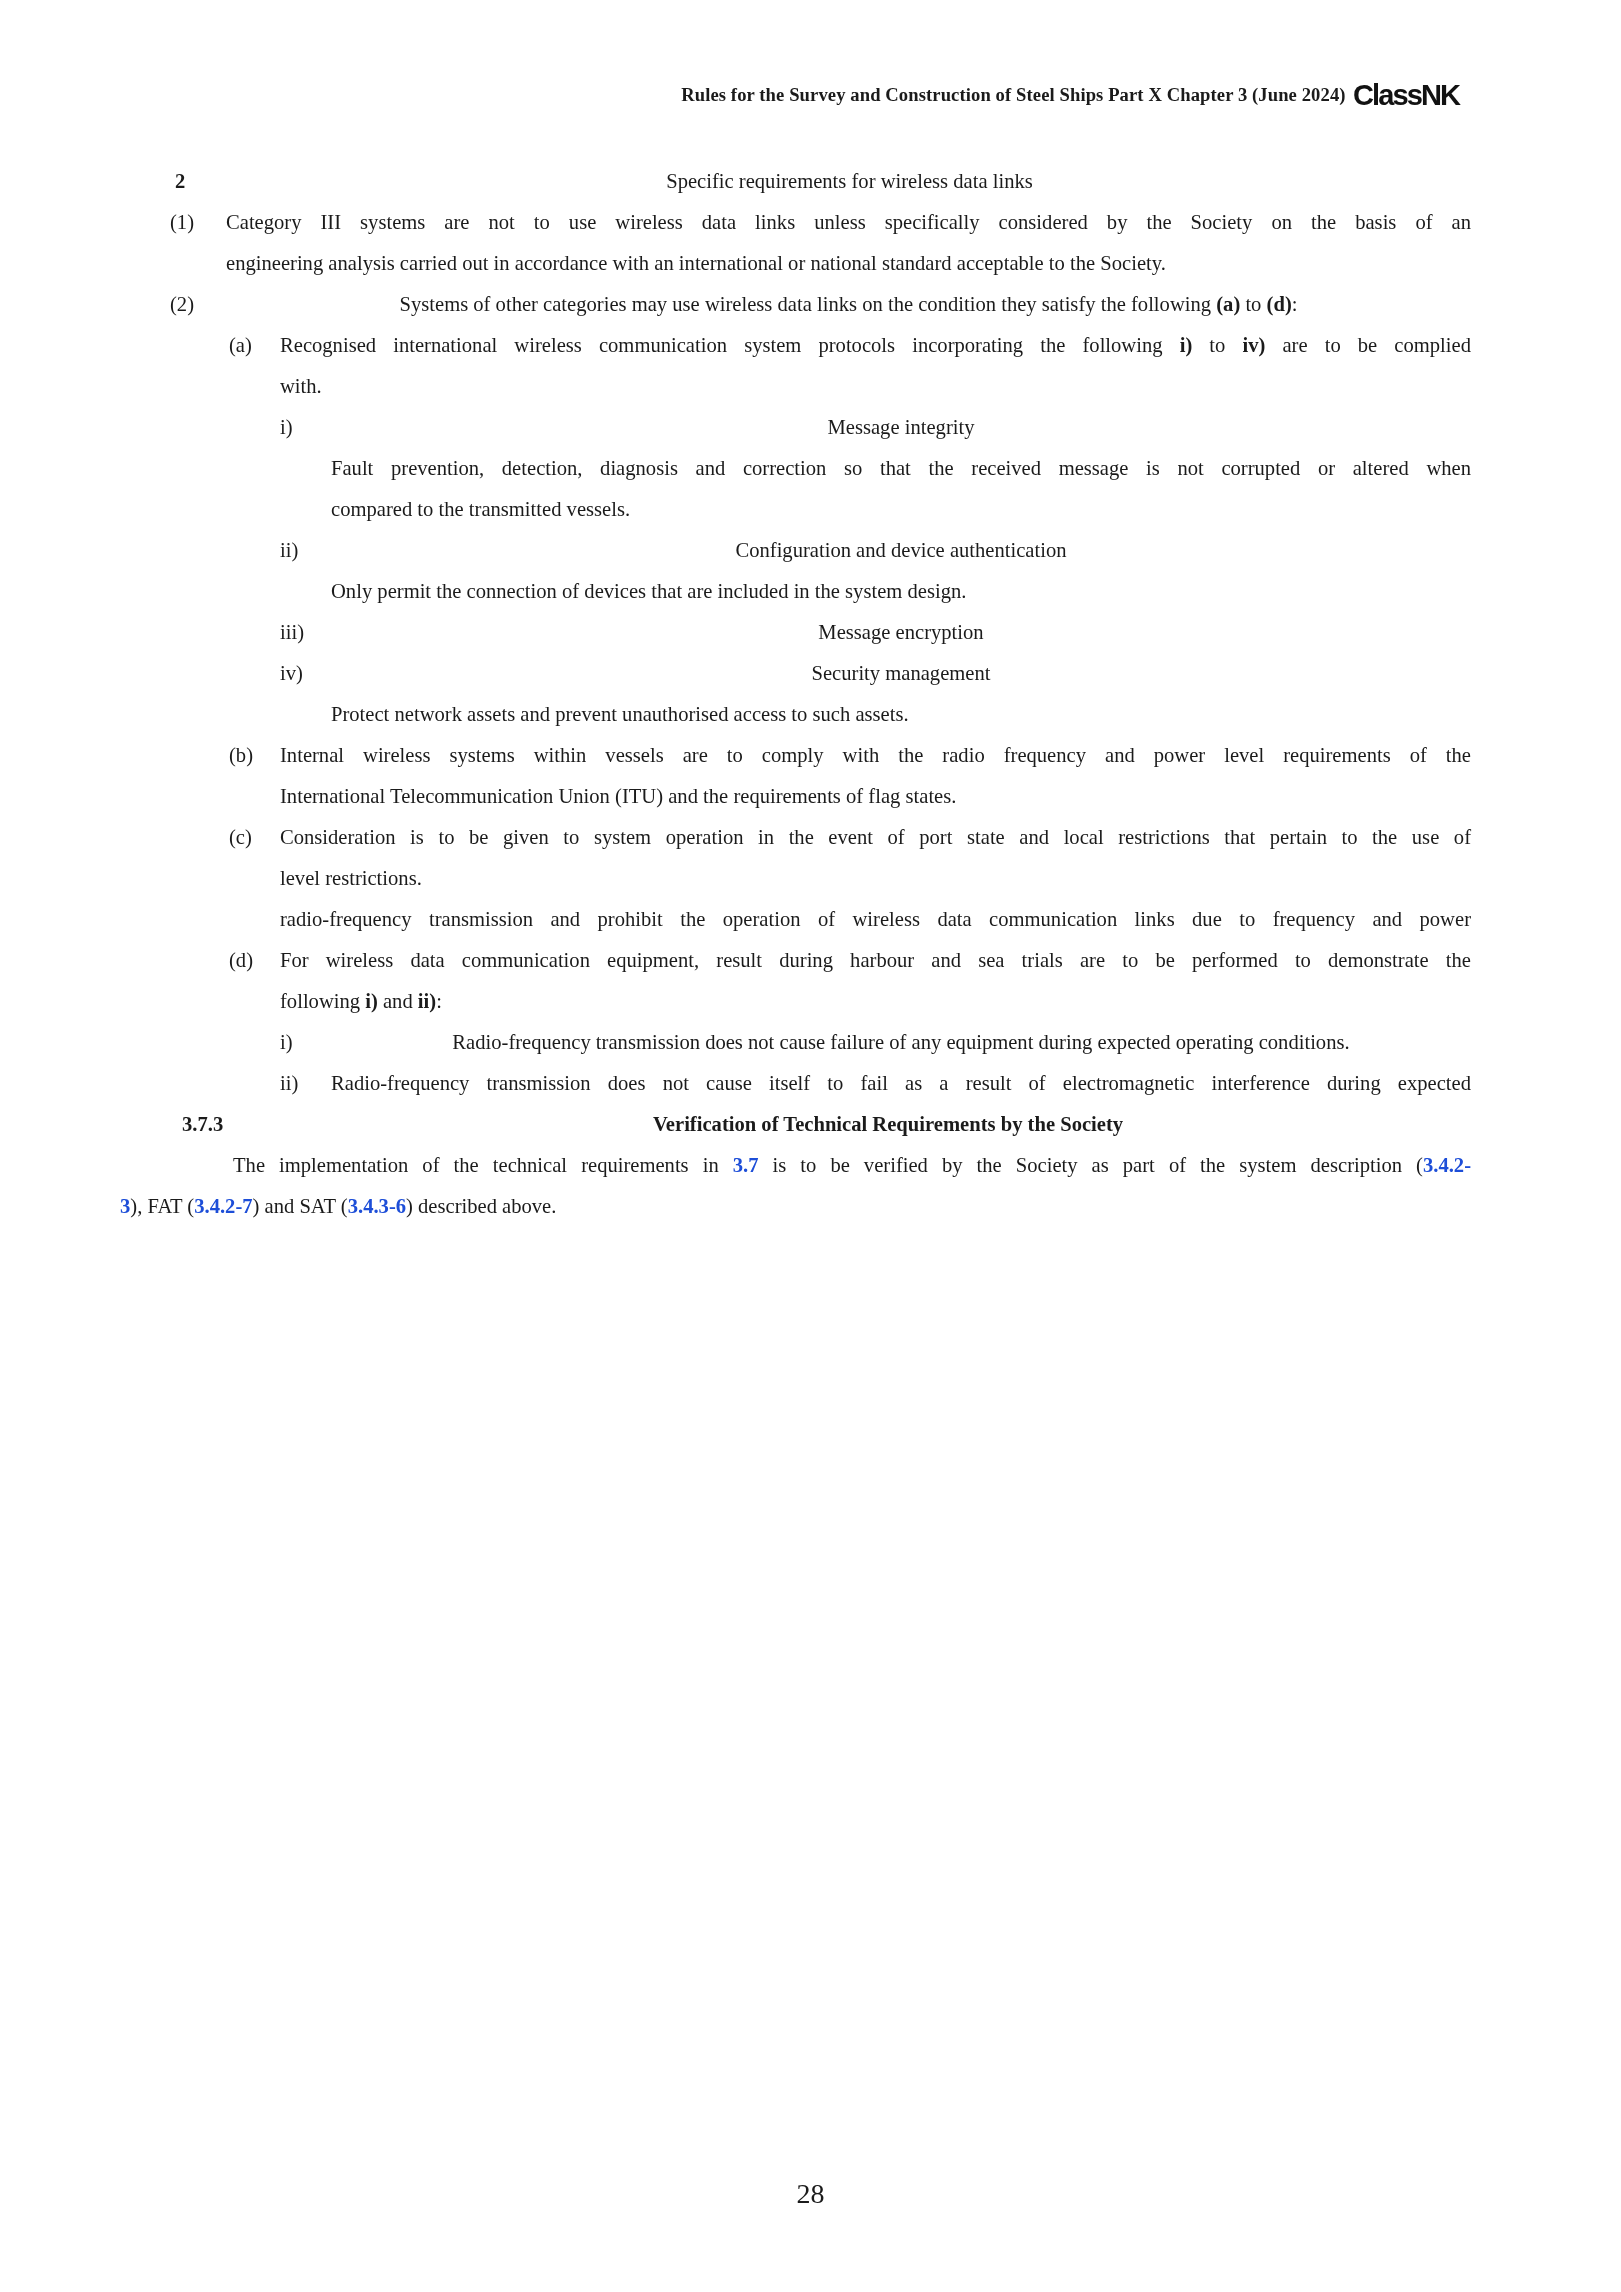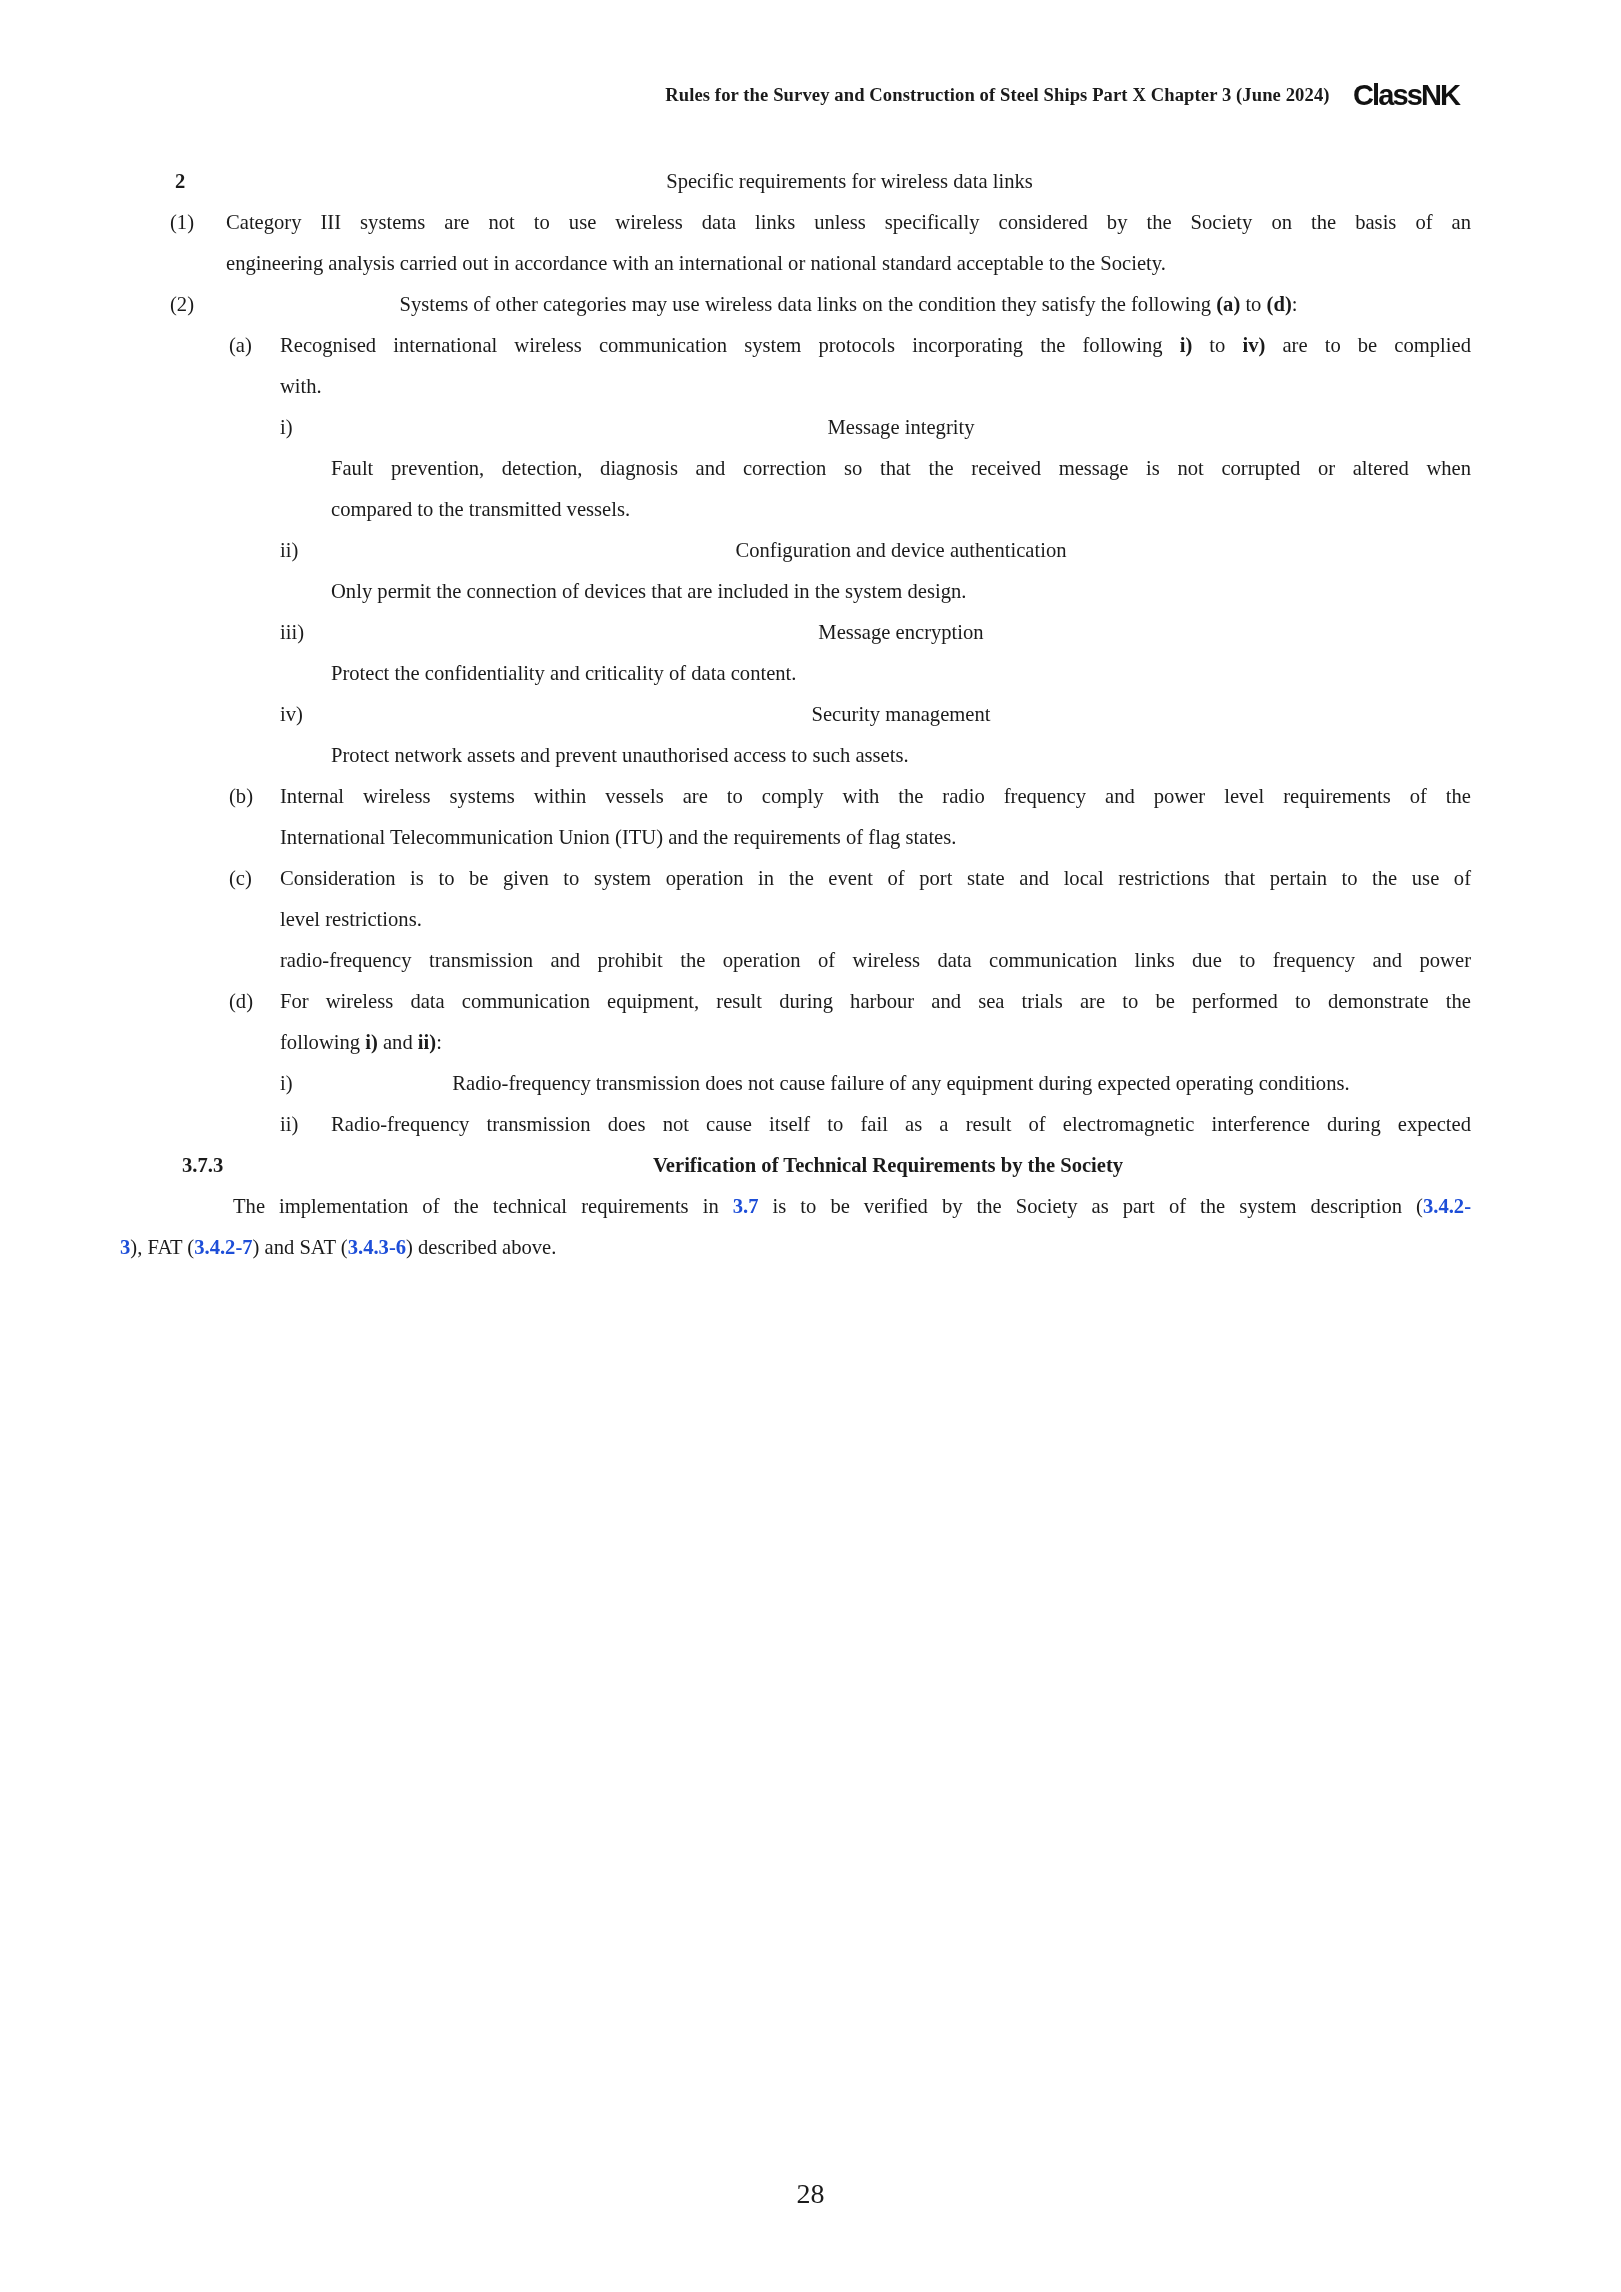--- a/index.html
+++ b/index.html
@@ -8,21 +8,21 @@
     width:1621px;height:2293px;
     margin:0 auto;
     background:#ffffff;
     font-family:"Liberation Serif","DejaVu Serif",serif;
     color:#1b1b1b;
     overflow:hidden;
   }
   
   .header{
     position:absolute;top:78px;left:120px;right:159px;
-    display:flex;justify-content:flex-end;align-items:center;gap:23px;
+    display:flex;justify-content:flex-end;align-items:center;gap:7px;
   }
   .header-title{
     font-weight:bold;font-size:18.6px;white-space:nowrap;letter-spacing:0.1px;
   }
   .logo{
     font-family:"Liberation Sans","DejaVu Sans",sans-serif;
     font-weight:bold;font-size:30px;letter-spacing:-2px;
     transform:scaleX(.97);transform-origin:left center;
     color:#121212;white-space:nowrap;
   }
@@ -98,21 +98,20 @@
     <div class="row l3">
       <span class="m">ii)</span>
       <span class="t">Configuration and device authentication</span>
     </div>
     <div class="l3c">Only permit the connection of devices that are included in the system design.</div>
 
     <div class="row l3">
       <span class="m">iii)</span>
       <span class="t">Message encryption</span>
     </div>
-    <div class="l3c">Protect the confidentiality and criticality of data content.</div>
 
     <div class="row l3">
       <span class="m">iv)</span>
       <span class="t">Security management</span>
     </div>
     <div class="l3c">Protect network assets and prevent unauthorised access to such assets.</div>
 
     <div class="row l2">
       <span class="m">(b)</span>
       <span class="t stretch">Internal wireless systems within vessels are to comply with the radio frequency and power level requirements of the</span>

